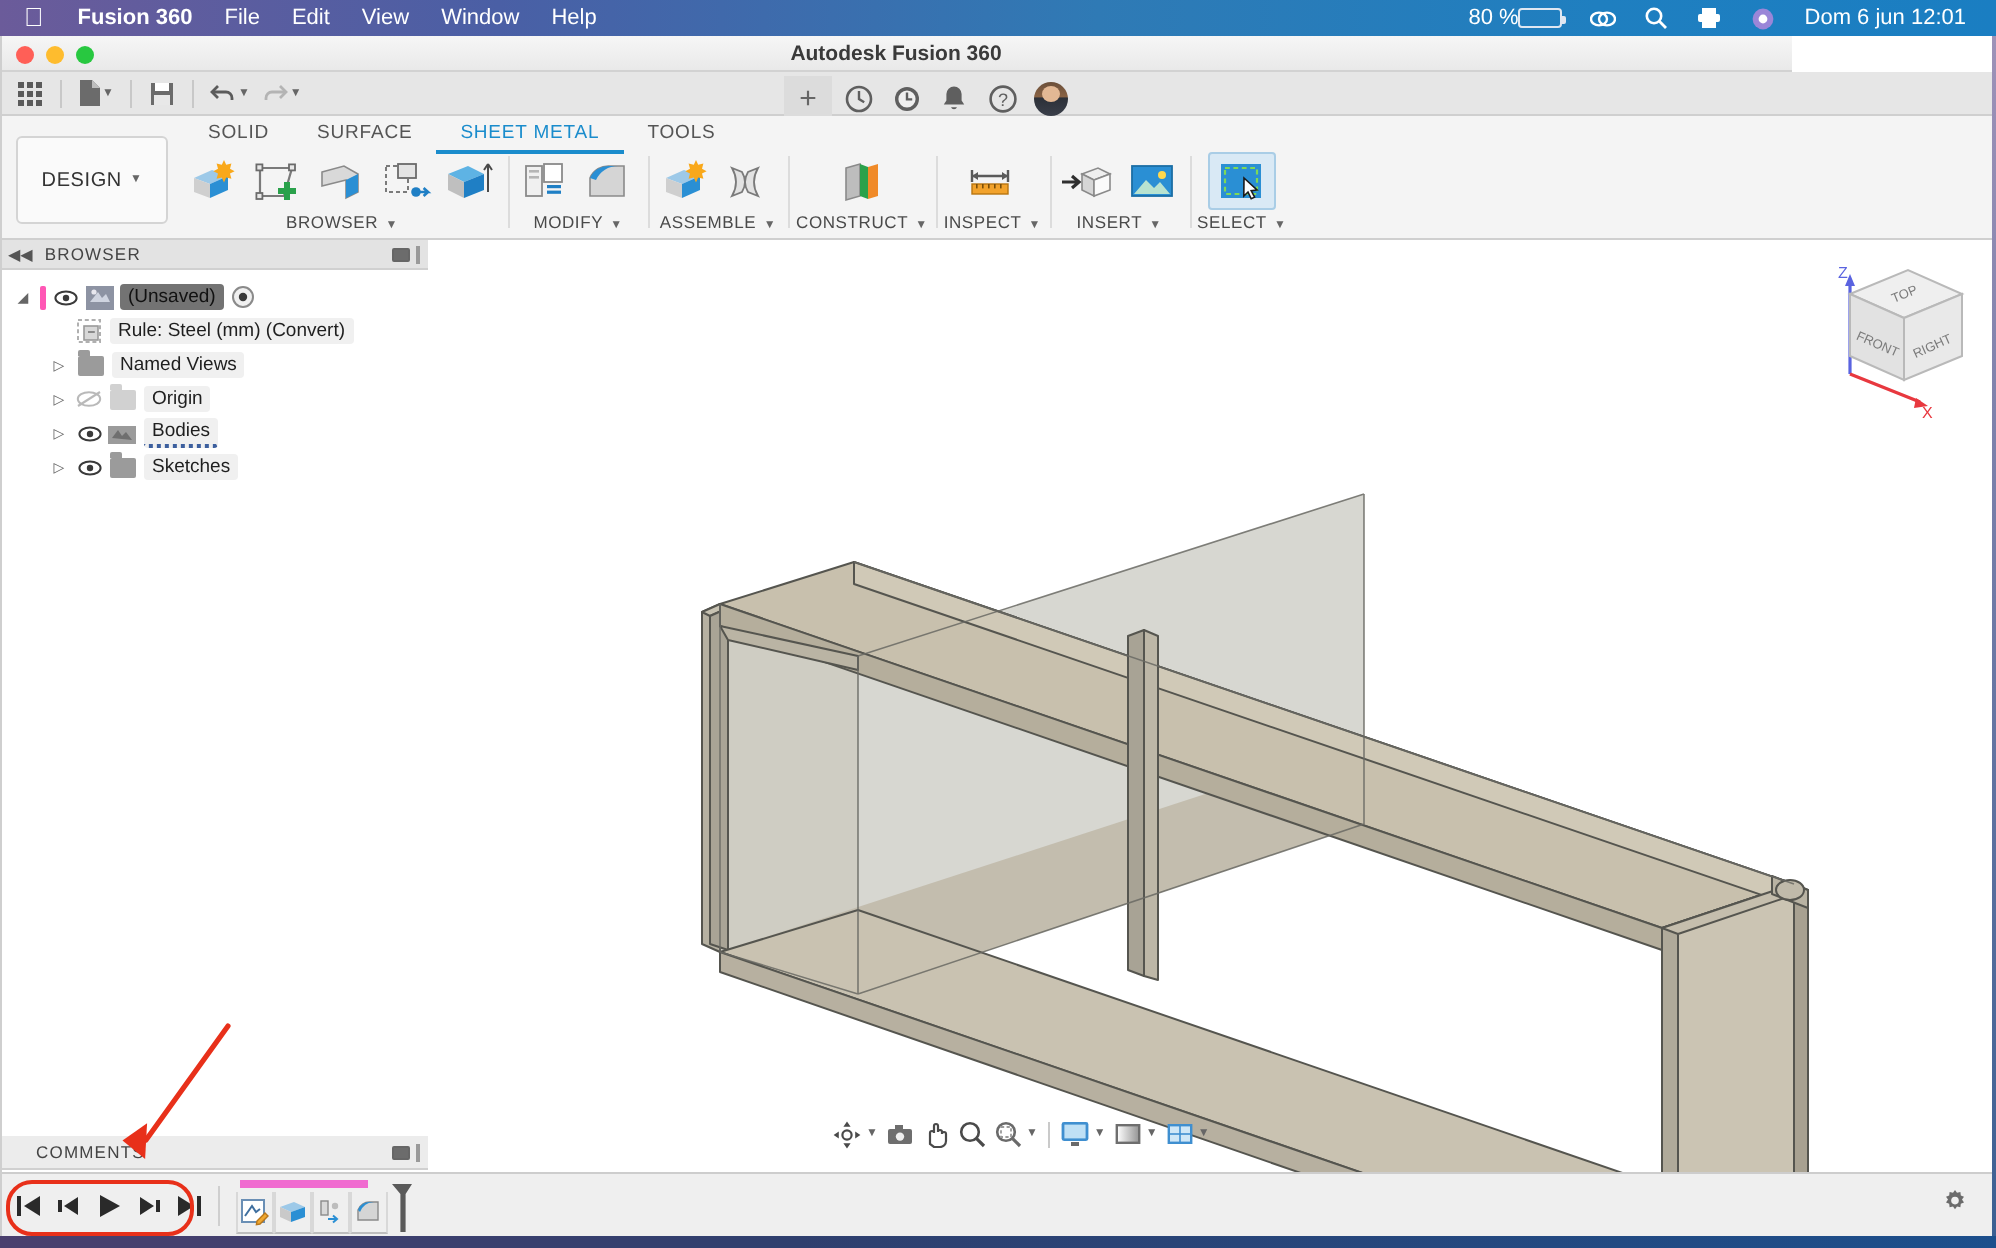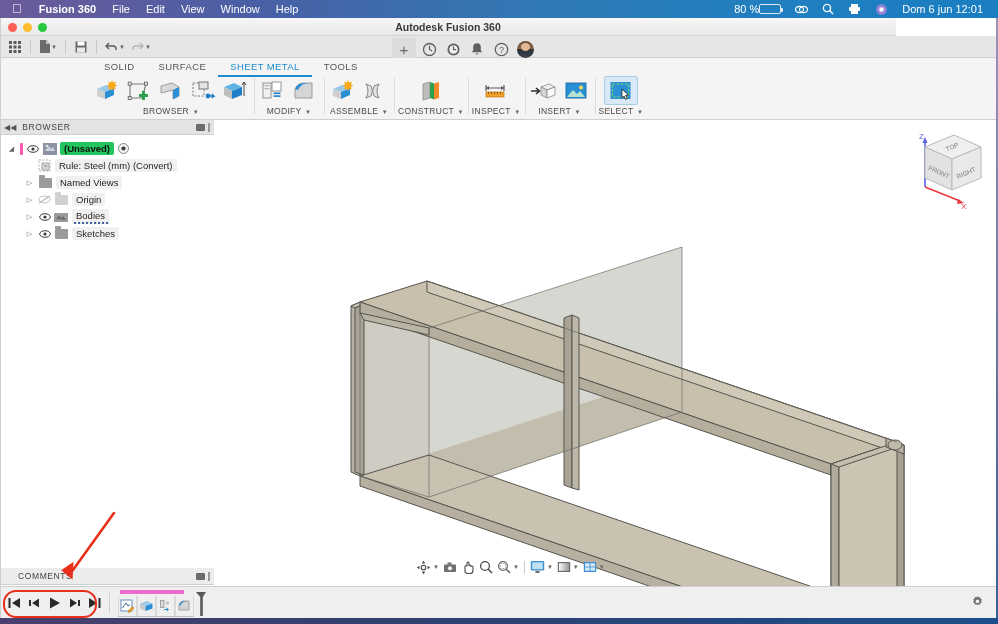--- a/index.html
+++ b/index.html
@@ -132,21 +132,21 @@
   .panel-head .ph-title { font-size: 8.5px; color: #444; letter-spacing: .6px; }
   .ph-collapse { font-size: 8px; color: #555; }
   .ph-right { margin-left: auto; display: flex; align-items: center; gap: 3px; }
   .ph-dock { width: 9px; height: 7px; border: 1px solid #666; border-radius: 1px; background: #6c6c6c; }
   .ph-grip { width: 2px; height: 9px; border-left: 1px solid #9a9a9a; border-right: 1px solid #9a9a9a; }
 
   .tree { padding: 5px 0 0 0; font-size: 9.5px; color: #1f1f1f; }
   .trow { display: flex; align-items: center; height: 17px; padding-left: 4px; gap: 3px; }
   .tw { width: 11px; display: flex; align-items: center; justify-content: center; color: #666; font-size: 7px; }
   .tlabel { padding: 1px 4px; border-radius: 2px; background: #f0f0f0; white-space: nowrap; }
-  .tlabel.sel { background: #22c55e; color: #111; font-weight: bold; }
+  .tlabel.sel { background: #737373; color: #111; }
   .eye { width: 13px; display:flex; align-items:center; justify-content:center; color:#3a3a3a; }
   .eye.dim { opacity: .35; }
   .pinkbar { width: 3px; height: 12px; background: #ff57b5; border-radius: 1px; }
   .ico { width: 15px; height: 13px; display:flex; align-items:center; justify-content:center; }
   .folder {
     width: 13px; height: 10px; background: #9b9b9b; border-radius: 1px; position: relative;
   }
   .folder::before {
     content:""; position:absolute; left:0; top:-3px; width:6px; height:3px;
     background:#9b9b9b; border-radius: 1px 1px 0 0;
@@ -350,20 +350,24 @@
             <circle cx="7.5" cy="7.5" r="6.2" fill="none" stroke="#5f5f5f" stroke-width="1.3"></circle>
             <text x="7.5" y="11" font-size="9" text-anchor="middle" fill="#5f5f5f" font-family="Liberation Sans">?</text>
           </svg>
       </span>
       <span class="avatar"></span>
     </div>
   </div>
 
   <div class="ribbon">
 
+    <div class="design-btn">
+      <span>DESIGN</span>
+      <span class="caret" style="margin-left:4px">▼</span>
+    </div>
 
     <div class="ws-tabs">
       <div class="ws-tab">SOLID</div>
       <div class="ws-tab">SURFACE</div>
       <div class="ws-tab active">SHEET METAL</div>
       <div class="ws-tab">TOOLS</div>
     </div>
 
     <div class="panels">
 

